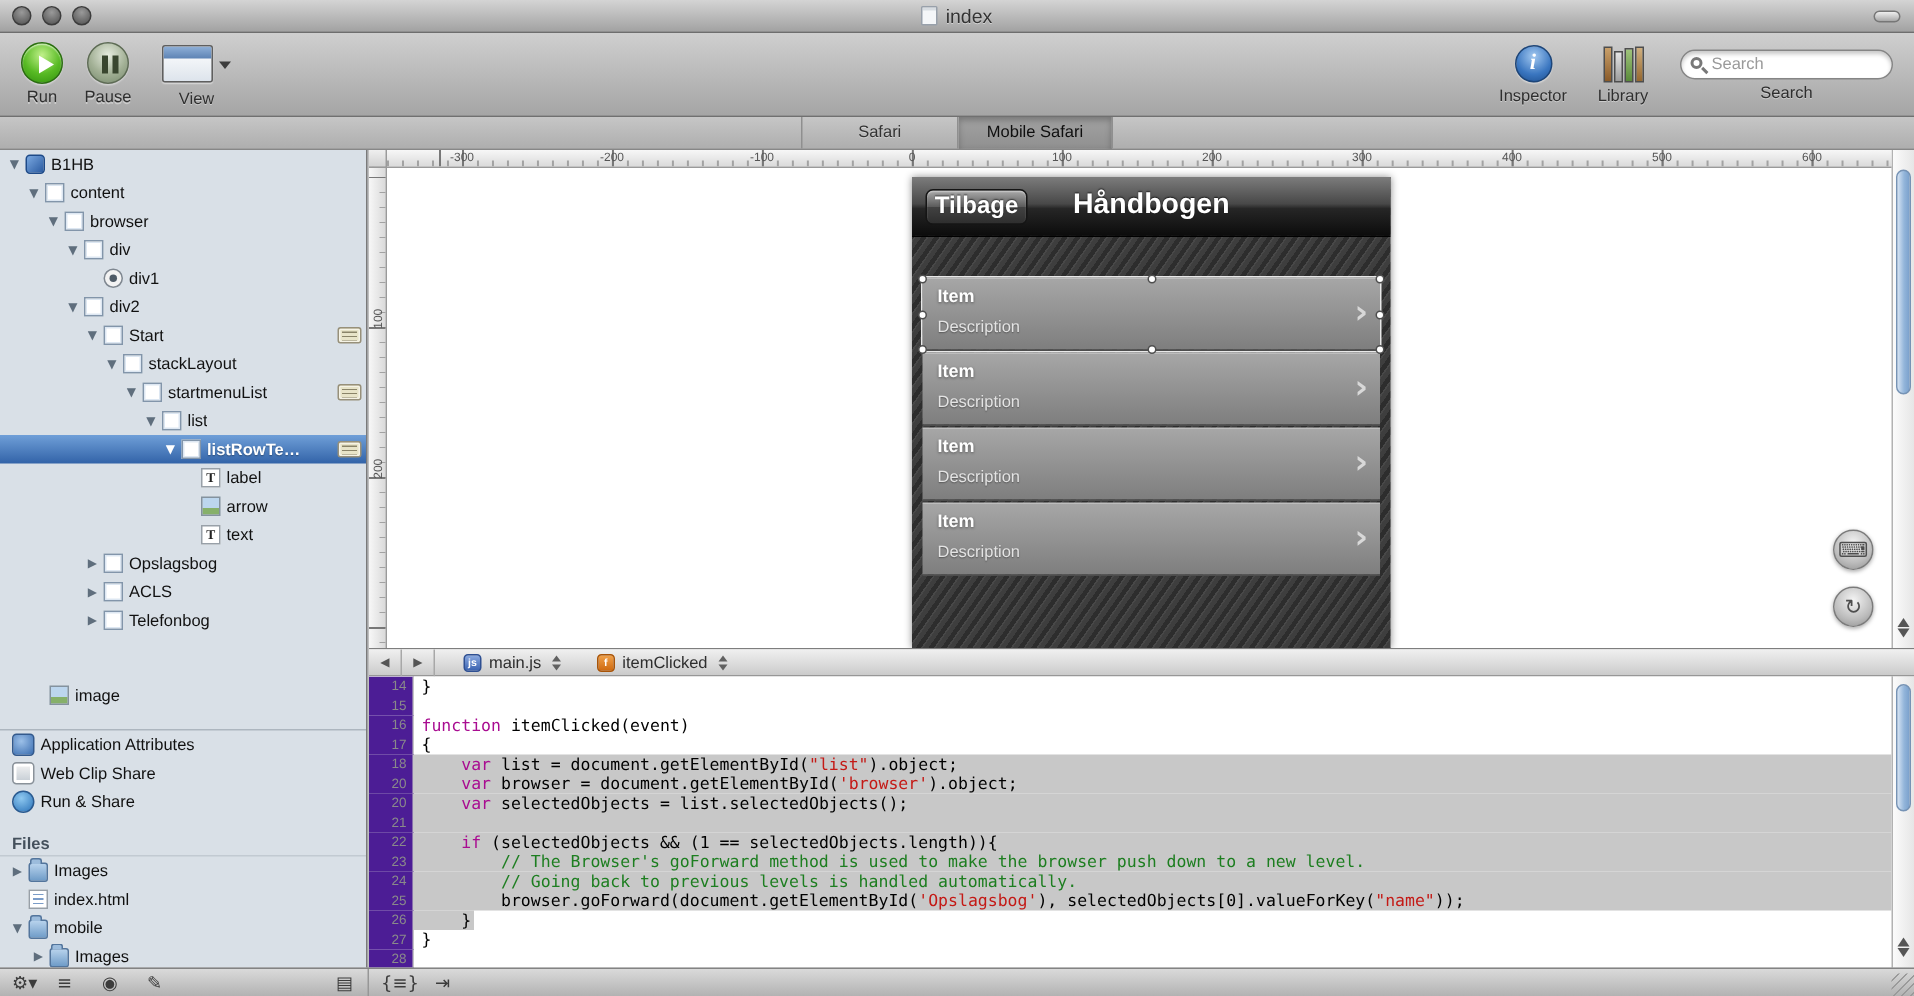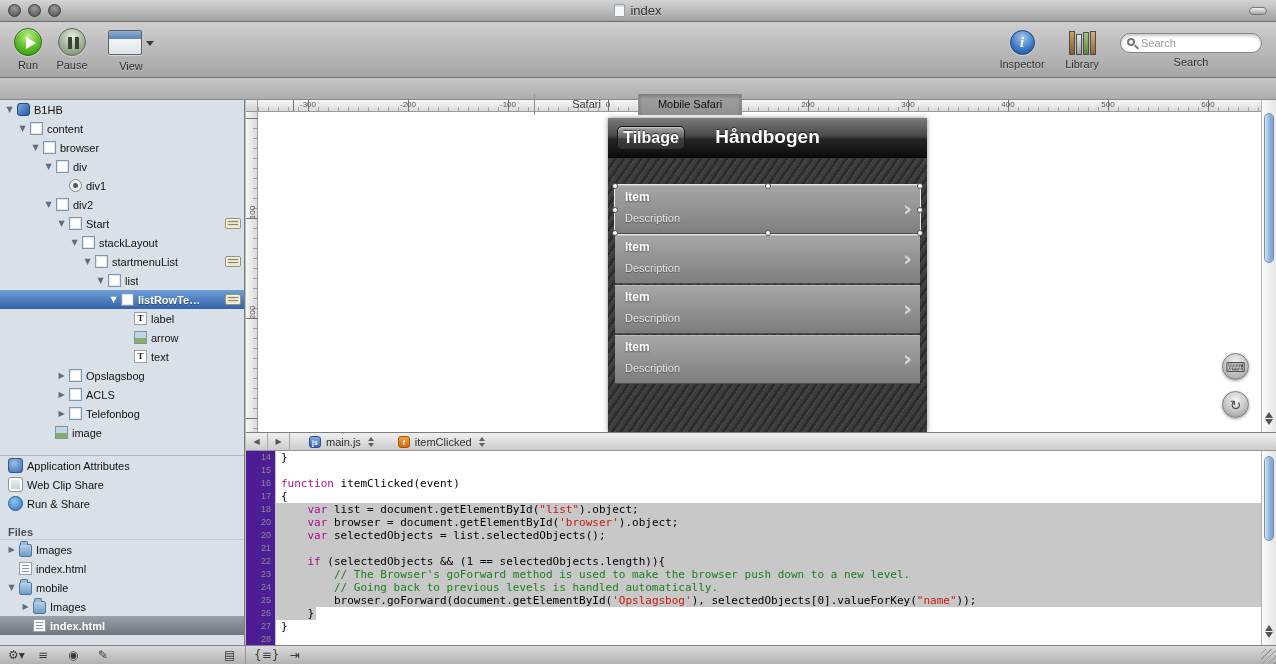--- a/index.html
+++ b/index.html
@@ -37,21 +37,21 @@
   .libbtn i:nth-child(3){background:linear-gradient(#a0c47c,#5a8a3a);height:23px;}
   .libbtn i:nth-child(4){background:linear-gradient(#d0b080,#96682e);}
   .searchfield{position:relative;width:142px;height:20px;border-radius:10px;background:#fff;border:1px solid #858585;box-shadow:inset 0 2px 3px rgba(0,0,0,.22);margin:5px auto 1px;}
   .mag{position:absolute;left:6px;top:4px;width:8px;height:8px;border:2px solid #787878;border-radius:50%;}
   .mag::after{content:"";position:absolute;left:5px;top:6px;width:5px;height:2px;background:#787878;transform:rotate(45deg);}
   .searchfield input{position:absolute;left:20px;top:1px;width:114px;height:16px;border:none;outline:none;background:transparent;font-family:"Liberation Sans",sans-serif;font-size:11px;color:#333;}
   .searchfield input::placeholder{color:#9a9a9a;}
 
   
   .modebar{position:absolute;top:78px;left:0;right:0;height:22px;background:linear-gradient(#c6c6c6,#aeaeae);border-bottom:1px solid #878787;z-index:8;}
-  .modetabs{position:absolute;left:50%;transform:translateX(-50%);top:16px;height:21px;display:flex;align-items:flex-end;}
+  .modetabs{position:absolute;left:50%;transform:translateX(-50%);top:0;height:21px;display:flex;align-items:flex-end;}
   .modetab{width:104px;height:21px;line-height:21px;text-align:center;font-size:11px;color:#333;border-left:1px solid #8f8f8f;text-shadow:0 1px 0 rgba(255,255,255,.35);}
   .modetab:last-child{border-right:1px solid #8f8f8f;}
   .modetab.active{background:linear-gradient(#a2a2a2,#909090);box-shadow:inset 0 2px 4px rgba(0,0,0,.28);color:#0e0e0e;text-shadow:none;}
 
   
   .sidebar{position:absolute;top:100px;left:0;width:245px;bottom:19px;background:#d9e0e7;border-right:1px solid #7a7a7a;overflow:hidden;}
   .trow,.frow{height:19px;display:flex;align-items:center;white-space:nowrap;overflow:hidden;position:relative;}
   .srow{height:19px;display:flex;align-items:center;padding-left:8px;white-space:nowrap;}
   .trow.selected{background:linear-gradient(#6f9fd8,#3263a8);}
   .trow.selected .tlabel{color:#fff;font-weight:bold;text-shadow:0 1px 1px rgba(0,0,0,.35);}
@@ -289,21 +289,21 @@
         <div class="trow" style="padding-left: 56px;">
           <span class="disc">▶</span>
           <span class="ti ti-box"></span>
           <span class="tlabel">ACLS</span>
         </div>
         <div class="trow" style="padding-left: 56px;">
           <span class="disc">▶</span>
           <span class="ti ti-box"></span>
           <span class="tlabel">Telefonbog</span>
         </div>
-        <div class="trow" style="padding-left: 42px;">
+        <div class="trow" style="padding-left: 20px; margin-top: 31px;">
           <span class="disc"></span>
           <span class="ti ti-image"></span>
           <span class="tlabel">image</span>
         </div>
       </div>
     <div class="side-sep"></div>
     <div>
         <div class="srow">
           <span class="ti big ti-attributes"></span>
           <span class="tlabel">Application Attributes</span>

